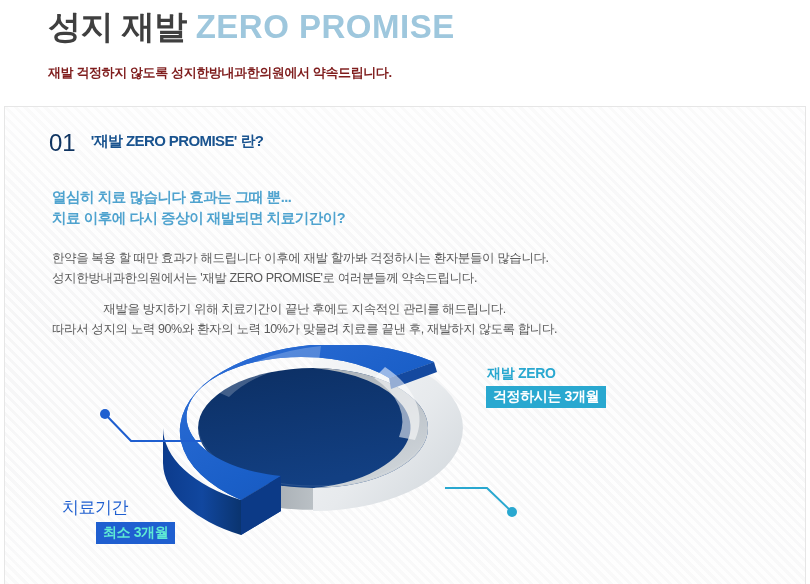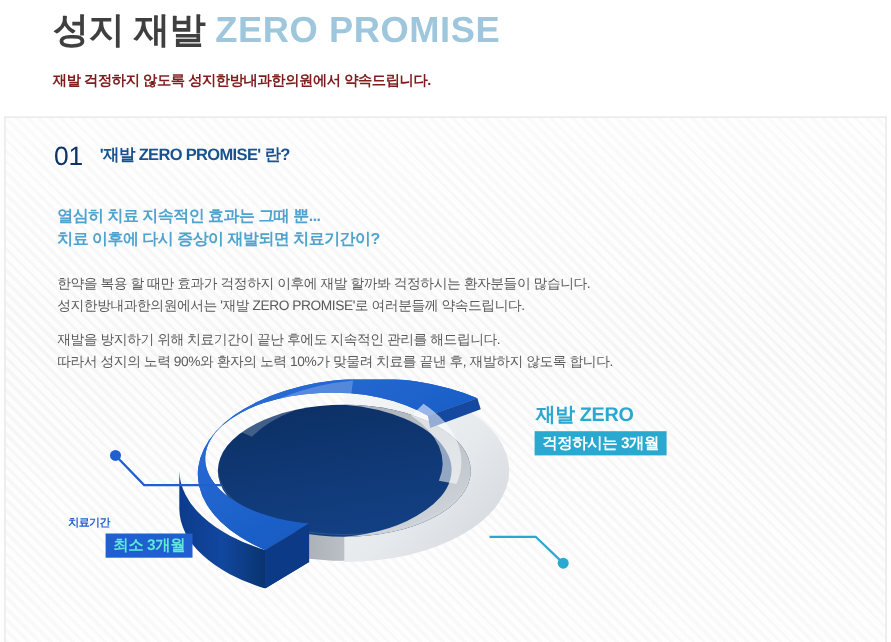--- a/index.html
+++ b/index.html
@@ -146,21 +146,21 @@
   .body-copy {
     position: absolute;
     left: 47px;
     font-size: 12.5px;
     color: #5a5a5a;
     line-height: 20px;
     letter-spacing: -0.4px;
     white-space: nowrap;
   }
   .body-copy.b1 { top: 141px; }
-  .body-copy.b2 { top: 192px; }
+  .body-copy.b2 { top: 192px; text-align: center; }
 
   
   .chart-area {
     position: absolute;
     left: 0;
     top: 236px;
     width: 802px;
     height: 242px;
   }
 
@@ -175,26 +175,27 @@
 
   
   .callout-left {
     position: absolute;
     left: 56px;
     top: 125px;
     white-space: nowrap;
   }
   .callout-left .cap {
     display: block;
-    font-size: 10px;
-    font-weight: bold;
+    font-size: 17px;
+    font-weight: normal;
     color: #1f5fd0;
     letter-spacing: -0.5px;
     margin-bottom: 3px;
     padding-left: 1px;
+    margin-top: 28px;
   }
   .badge-blue {
     display: inline-block;
     background: #1f5fd0;
     color: #5eead4;
     font-size: 14px;
     font-weight: bold;
     letter-spacing: -0.4px;
     padding: 3px 7px 4px 7px;
     line-height: 15px;
@@ -203,21 +204,21 @@
 
   
   .callout-right {
     position: absolute;
     left: 481px;
     top: 258px;
     white-space: nowrap;
   }
   .callout-right .cap {
     display: block;
-    font-size: 18px;
+    font-size: 14px;
     font-weight: bold;
     color: #29a8d0;
     letter-spacing: -0.3px;
     margin-bottom: 3px;
     padding-left: 1px;
   }
   .badge-cyan {
     display: inline-block;
     background: #29a8d0;
     color: #ffffff;
@@ -252,26 +253,26 @@
   </div>
 
   <div class="panel">
     <div class="panel-inner">
 
       <div class="sec-head">
         <span class="sec-num">01</span><span class="sec-title">'재발 ZERO PROMISE' 란?</span>
       </div>
 
       <div class="lead">
-        <span>열심히 치료 지속적인 효과는 그때 뿐...</span><br>
+        <span>열심히 치료 많습니다 효과는 그때 뿐...</span><br>
         <span>치료 이후에 다시 증상이 재발되면 치료기간이?</span>
       </div>
 
       <div class="body-copy b1">
-        <span>한약을 복용 할 때만 효과가 걱정하지 이후에 재발 할까봐 걱정하시는 환자분들이 많습니다.</span><br>
+        <span>한약을 복용 할 때만 효과가 해드립니다 이후에 재발 할까봐 걱정하시는 환자분들이 많습니다.</span><br>
         <span>성지한방내과한의원에서는 '재발 ZERO PROMISE'로 여러분들께 약속드립니다.</span>
       </div>
 
       <div class="body-copy b2">
         <span>재발을 방지하기 위해 치료기간이 끝난 후에도 지속적인 관리를 해드립니다.</span><br>
         <span>따라서 성지의 노력 90%와 환자의 노력 10%가 맞물려 치료를 끝낸 후, 재발하지 않도록 합니다.</span>
       </div>
 
       <svg class="leaders" viewBox="0 0 802 478" width="802" height="478">
 

